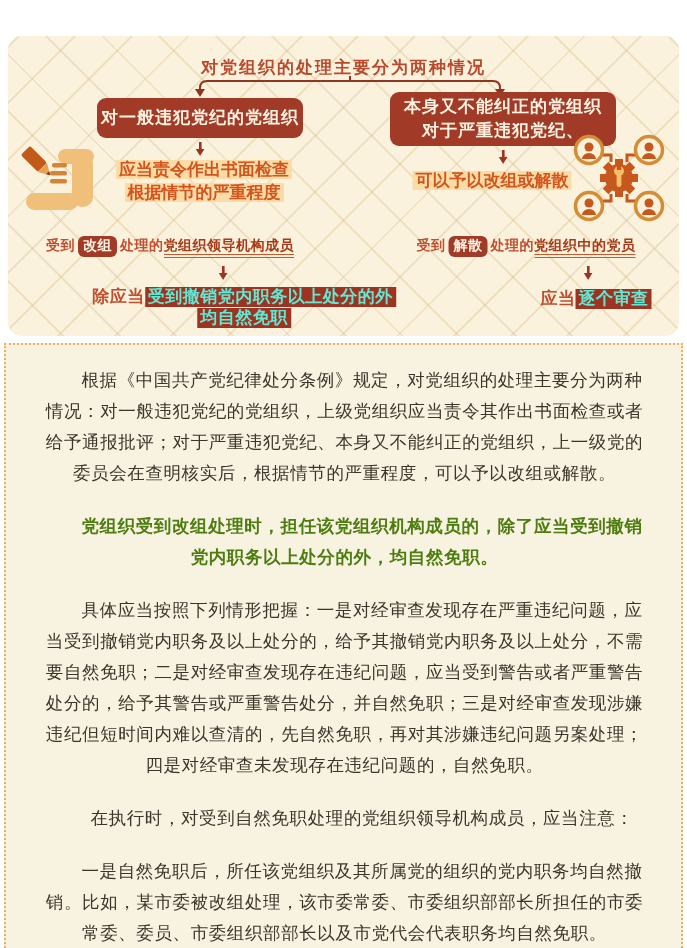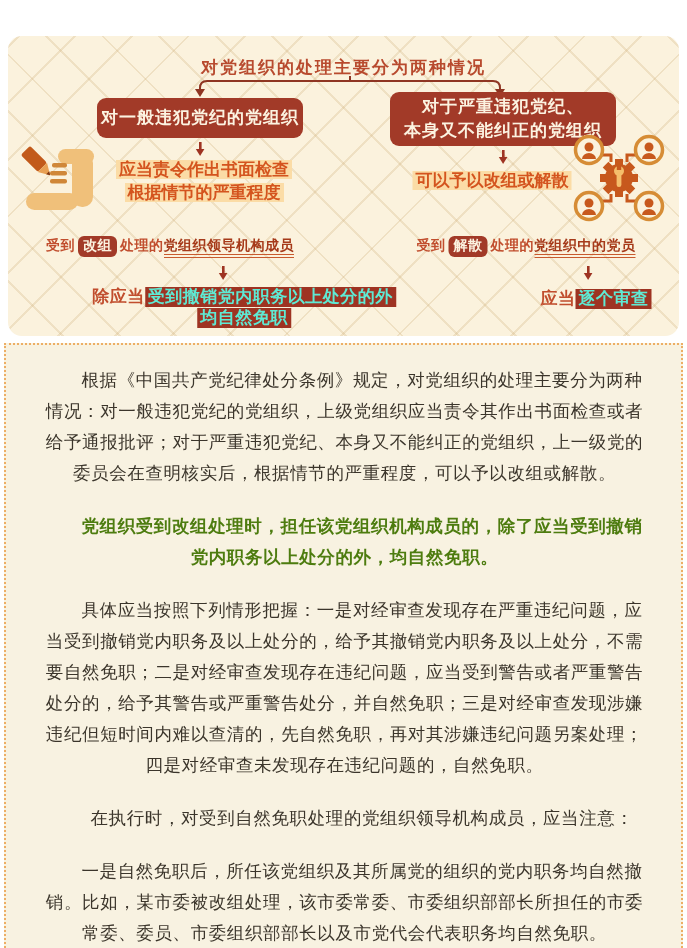--- a/index.html
+++ b/index.html
@@ -78,22 +78,22 @@
     <path d="M6,14 V12 Q6,5 13,5 H299 Q306,5 306,12 V14" fill="none" stroke="#8F3522" stroke-width="2"></path>
     <path d="M156,5 V0" fill="none" stroke="#8F3522" stroke-width="2"></path>
     <polygon points="1,13 11,13 6,21" fill="#8F3522"></polygon>
     <polygon points="301,13 311,13 306,21" fill="#8F3522"></polygon>
   </svg>
 
   <div class="redbox box-left">
     <div>对一般违犯党纪的党组织</div>
   </div>
   <div class="redbox box-right">
+    <div>本身又不能纠正的党组织</div>
     <div>对于严重违犯党纪、</div>
-    <div>本身又不能纠正的党组织</div>
   </div>
 
   <svg class="darr" style="left:192px;top:106px" width="12" height="15">
     <rect x="5" y="0" width="2.6" height="8" fill="#9E3322"></rect>
       <polygon points="1.8,7 10.4,7 6.1,14" fill="#9E3322"></polygon>
   </svg>
   <svg class="darr" style="left:495px;top:114px" width="12" height="15">
     <rect x="5" y="0" width="2.6" height="8" fill="#9E3322"></rect>
       <polygon points="1.8,7 10.4,7 6.1,14" fill="#9E3322"></polygon>
   </svg>

